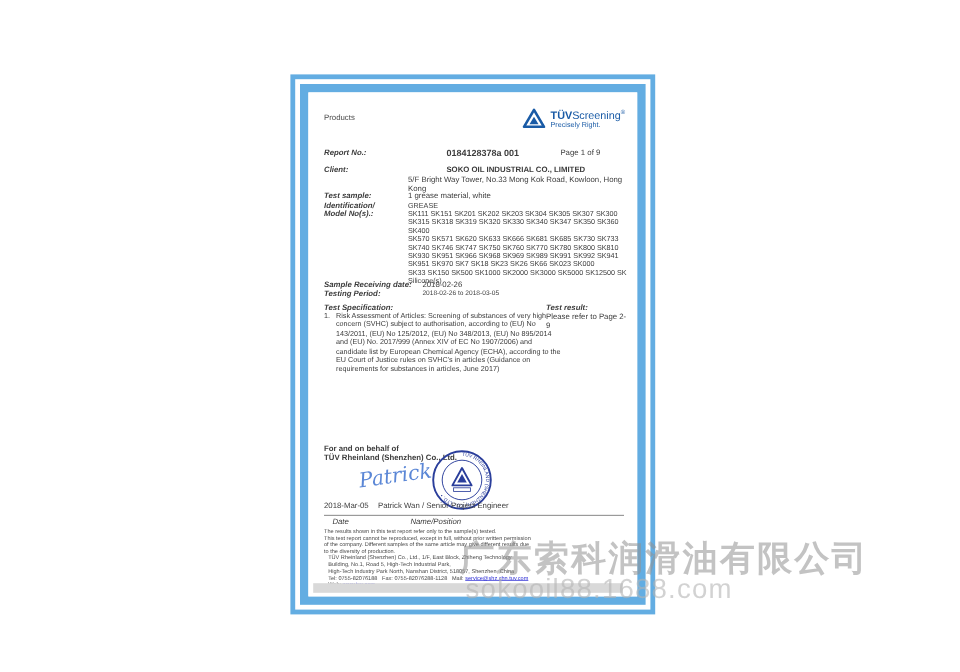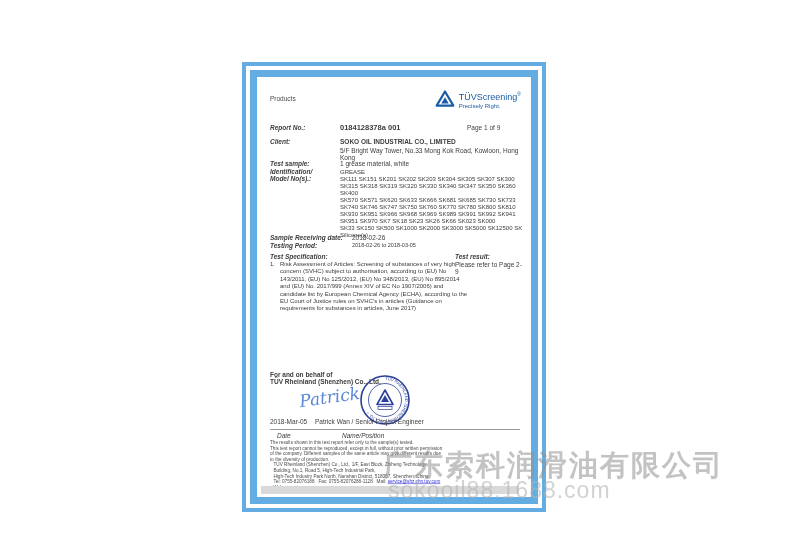--- a/index.html
+++ b/index.html
@@ -5,27 +5,27 @@
   html,body{margin:0;padding:0;}
   body{width:800px;height:560px;position:relative;background:#ffffff;overflow:hidden;
        font-family:"Liberation Sans",sans-serif;color:#3c3c3c;}
   .doc-frame{position:absolute;left:242px;top:62px;width:304px;height:450px;
        box-sizing:border-box;border:4px solid #63ade2;background:#ffffff;padding:4px;}
   .doc-inner{box-sizing:border-box;width:100%;height:100%;border:7px solid #63ade2;background:#ffffff;position:relative;}
   .page{position:absolute;inset:0;background:#ffffff;}
   .abs{position:absolute;}
   .lbl{font-size:6.5px;font-weight:bold;font-style:italic;color:#3c3c3c;}
   .val{font-size:6.5px;color:#3c3c3c;}
-  .bold{font-weight:bold;}
+  .bold{font-weight:bold;margin-left:32px;}
   .products{left:13px;top:18px;font-size:6.5px;color:#4a4a4a;}
   
   .logo{right:10px;top:12px;display:flex;align-items:flex-start;}
   .logo-text{margin-left:4px;}
   .logo-brand{font-size:9px;color:#1a5ba6;letter-spacing:0;line-height:10px;}
-  .logo-brand .tuv{font-weight:normal;}
+  .logo-brand .tuv{font-weight:bold;}
   .logo-reg{font-size:5px;vertical-align:super;color:#1a5ba6;}
   .logo-tag{font-size:6px;color:#1a5ba6;margin-top:1px;}
   
   .lblcol{left:13px;}
   .valcol{left:83px;}
   .model-lines{left:83px;top:92px;font-size:6px;line-height:7px;color:#3c3c3c;width:185px;}
   .spec-par{left:13px;top:176px;width:200px;font-size:6px;line-height:7.4px;color:#3c3c3c;display:flex;}
   .spec-par .num{width:10px;flex:none;}
   .result-col{left:198px;}
   

